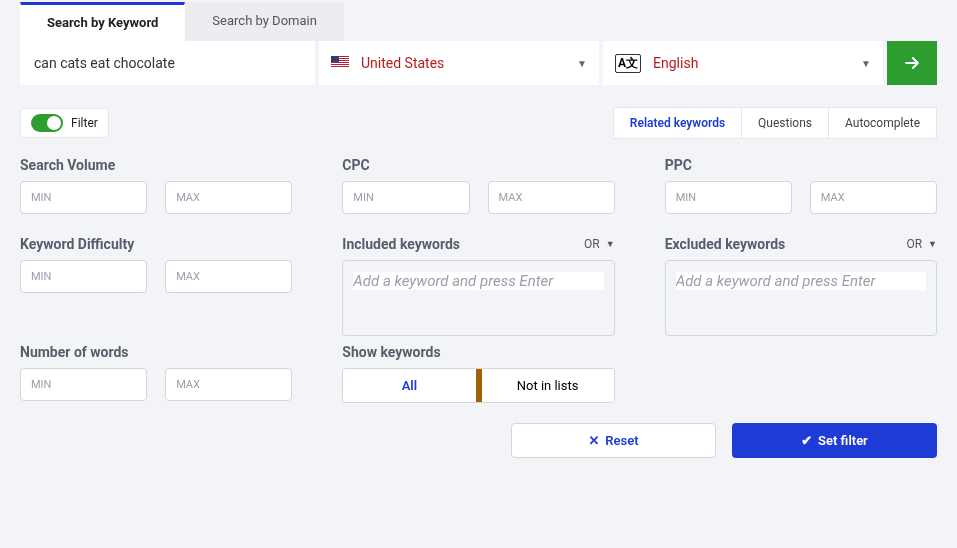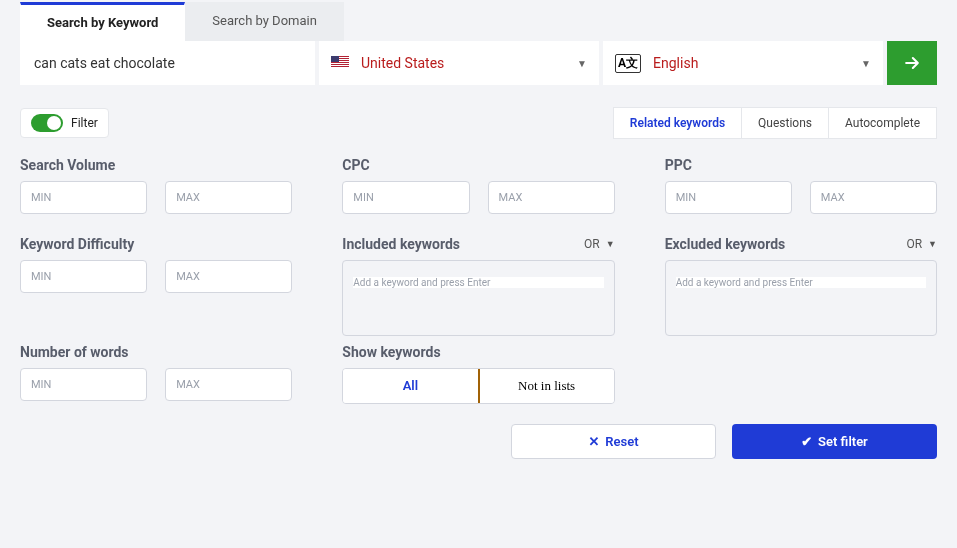--- a/index.html
+++ b/index.html
@@ -38,26 +38,26 @@
   .fsection { }
   .flabel { font-size: 14px; font-weight: 700; color: #585d6b; margin-bottom: 8px; display:block; }
   .mm-row { display: flex; gap: 18px; margin-bottom: 14px;}
   .mm-input { flex:1; }
   .mm-input input { width:100%; border:1px solid #d3d6de; border-radius:4px; padding:9px 10px; font-size:11px; outline:none; color:#333; }
   .mm-input input::placeholder { color:#9aa0ab; }
 
   .kw-head { display:flex; align-items:center; justify-content:space-between; margin-bottom:8px;}
   .logic { font-size:12px; color:#555; display:flex; align-items:center; gap:6px; cursor:pointer;}
   .kw-area { border:1px solid #d3d6de; border-radius:4px; height:76px; padding:10px; }
-  .kw-area input { border:none; outline:none; width:100%; font-size:10px; }
+  .kw-area input { border:none; outline:none; width:100%; font-size:15px;font-style:italic; }
   .kw-area input::placeholder { color:#9aa0ab; }
 
   .show-btns { display:flex; border:1px solid #d3d6de; border-radius:4px; overflow:hidden; }
   .show-btn { flex:1; text-align:center; padding:9px 0; font-size:13px; cursor:pointer; background:#fff;}
-  .show-btn + .show-btn { border-left:2px solid #a16207;font-family:Liberation Serif, serif;}
+  .show-btn + .show-btn { border-left:6px solid #a16207;}
   .show-btn.active { color:#1f3bd6; font-weight:600;}
 
   
   .footer { display:flex; justify-content:flex-end; gap:16px; margin-top:20px;}
   .btn { width:205px; padding:9px 0; border-radius:4px; font-size:13px; display:flex; align-items:center; justify-content:center; gap:6px; cursor:pointer; border:1px solid transparent;}
   .btn-reset { background:#fff; color:#1f3bd6; border-color:#d3d6de; font-weight:600;}
   .btn-set { background:#1f3bd6; color:#fff; font-weight:600;}
 
   .us-flag { width:18px; height:12px; display:inline-block; background: linear-gradient(#b22234 8%, #fff 8% 16%, #b22234 16% 24%, #fff 24% 32%, #b22234 32% 40%, #fff 40% 48%, #b22234 48% 56%, #fff 56% 64%, #b22234 64% 72%, #fff 72% 80%, #b22234 80% 88%, #fff 88% 100%); position:relative;}
   .us-flag::before{content:"";position:absolute;left:0;top:0;width:8px;height:6px;background:#3c3b6e;}

